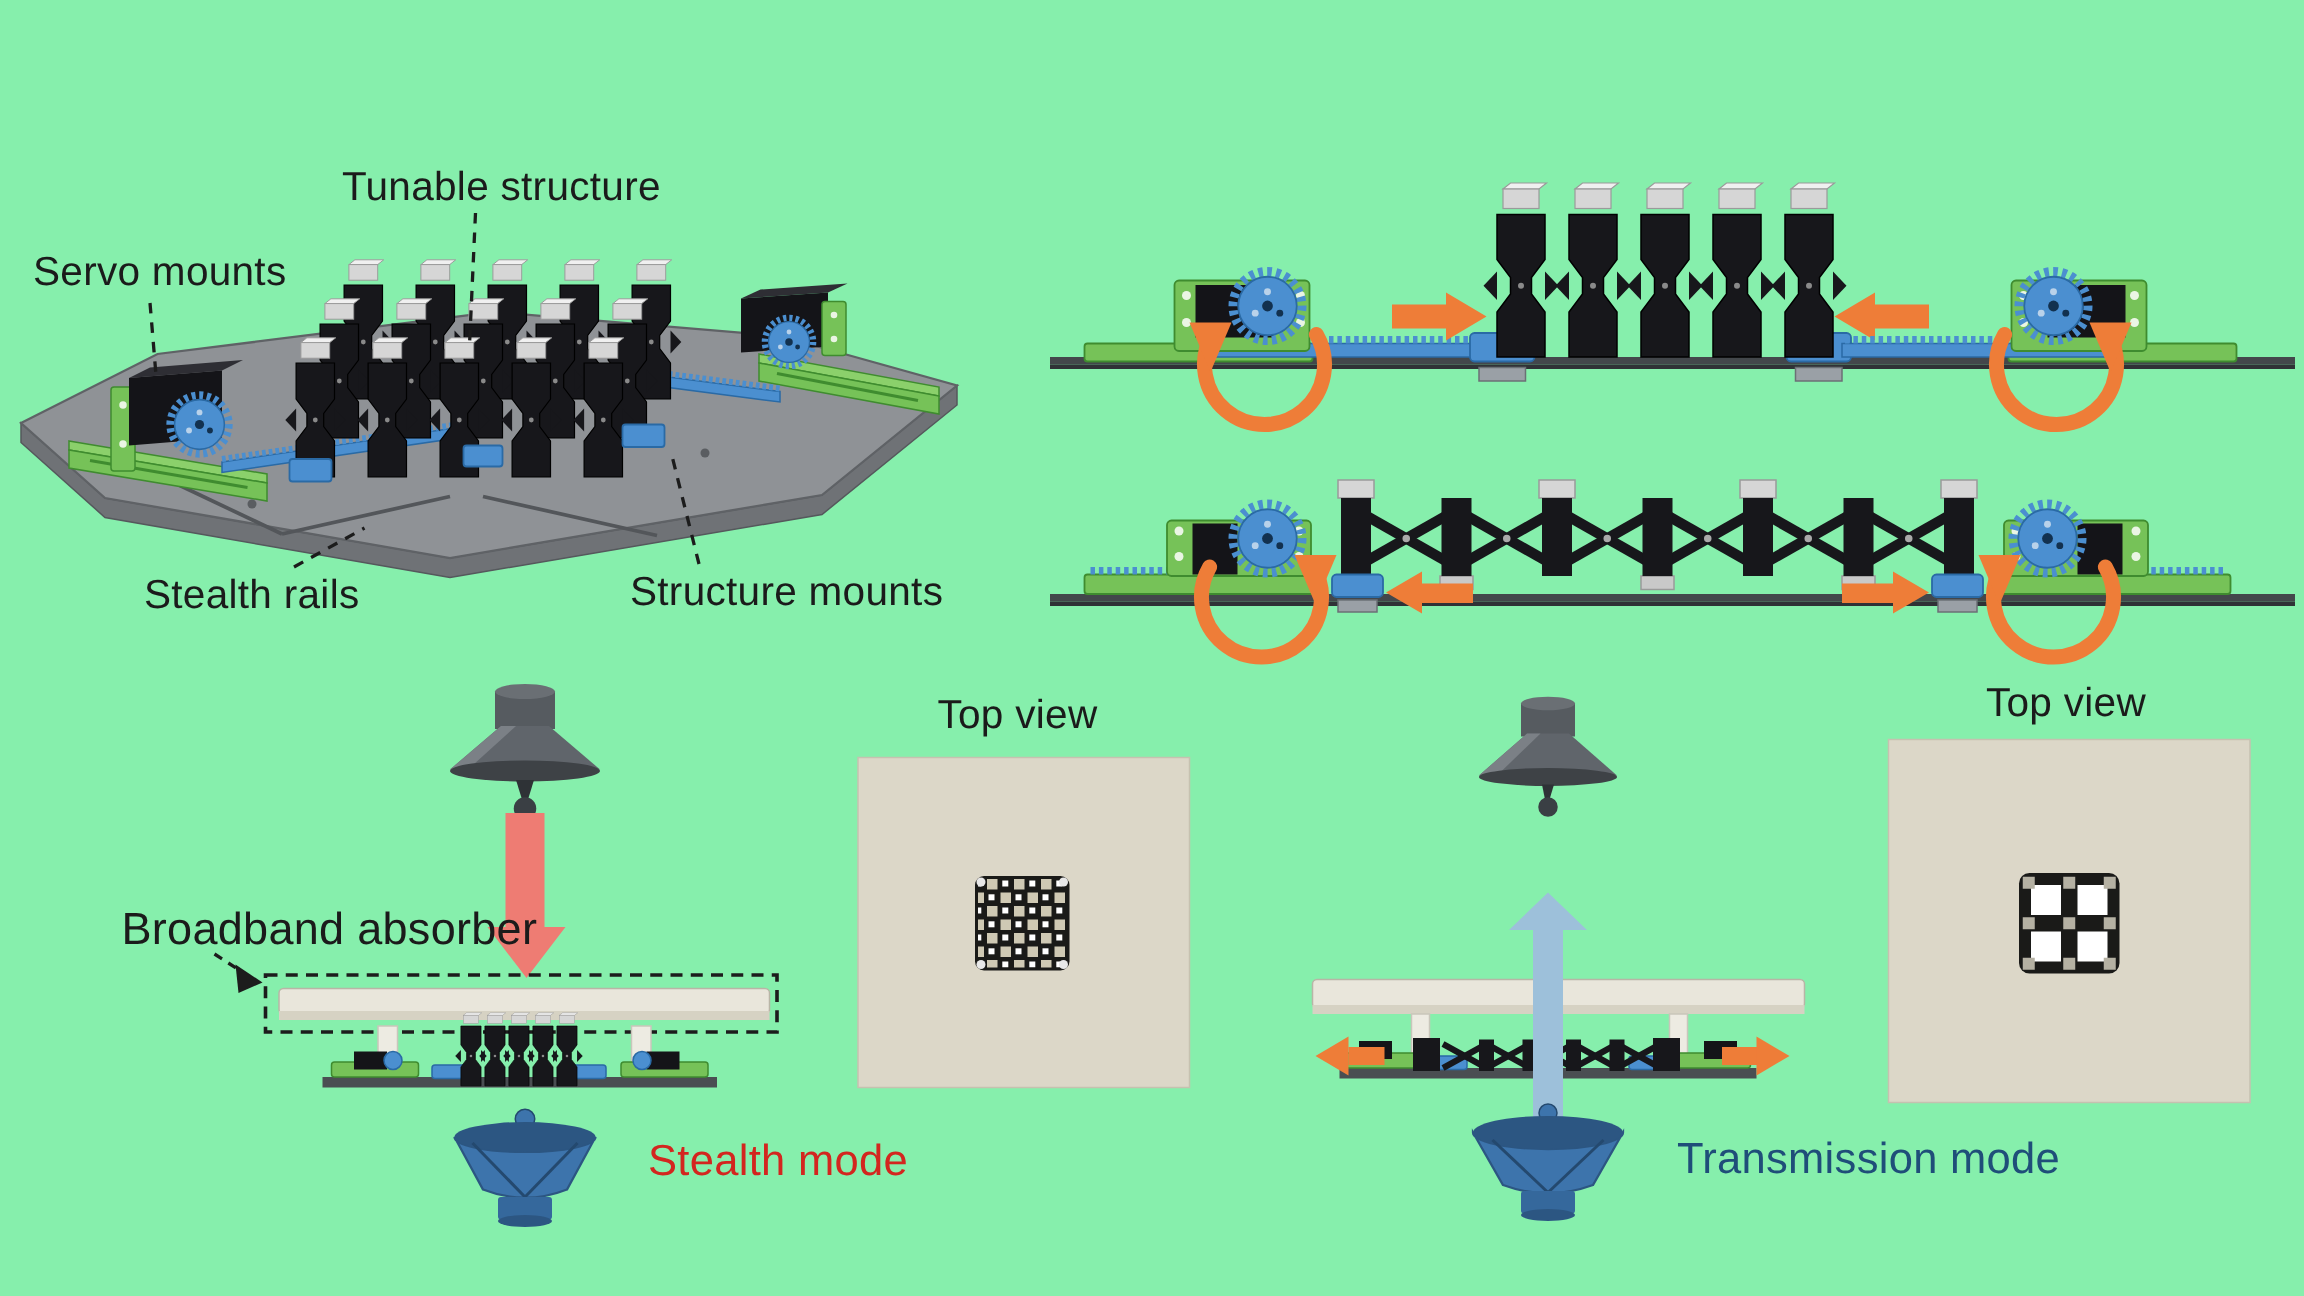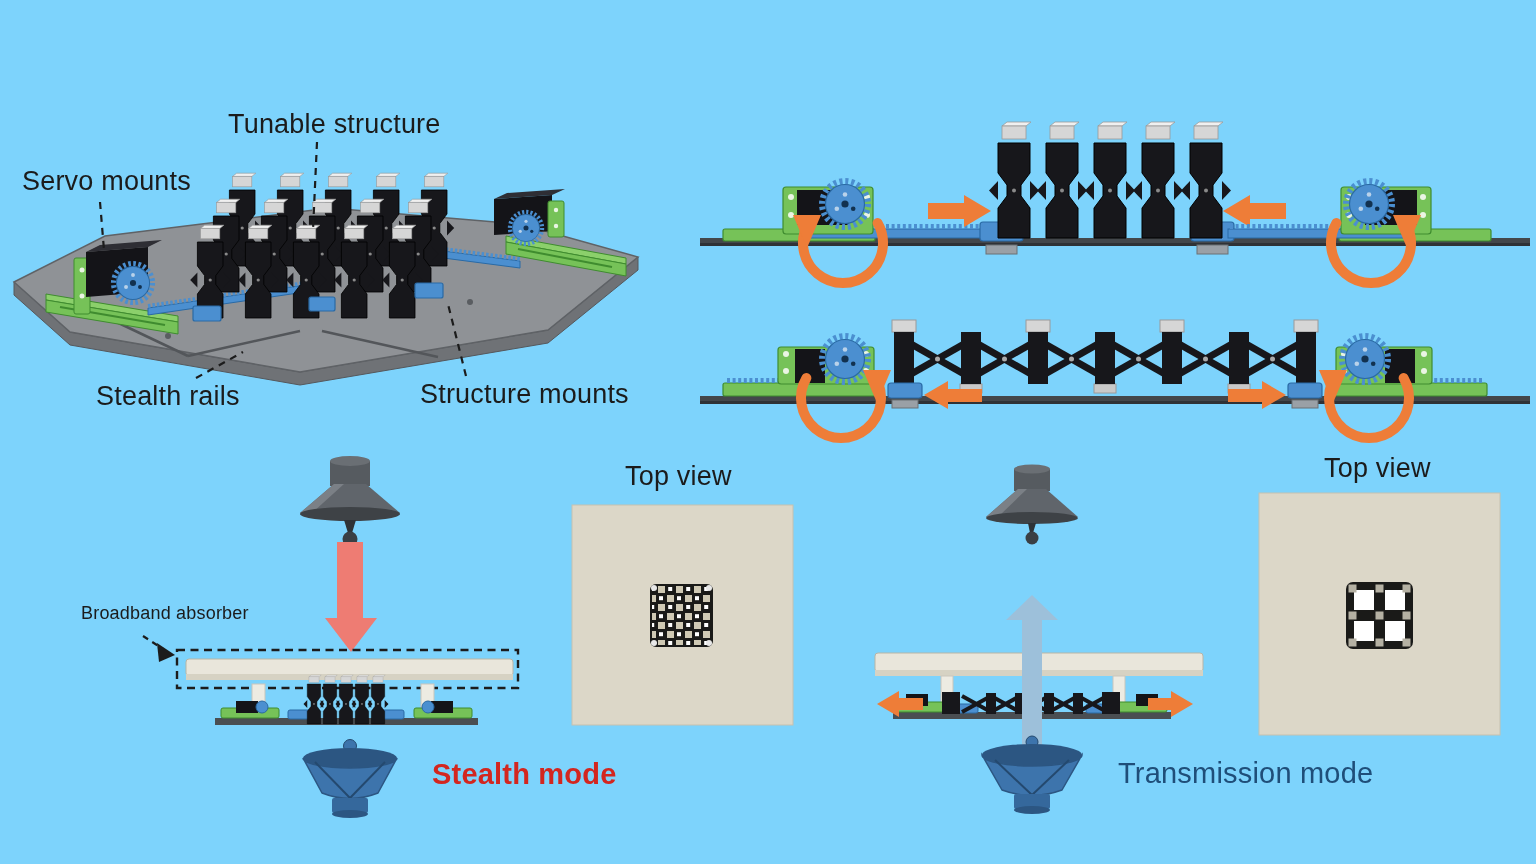--- a/index.html
+++ b/index.html
@@ -1,22 +1,22 @@
 <!DOCTYPE html>
 <html><head>
 <meta charset="utf-8">
 <style>
   html,body{margin:0;padding:0;background:#fff;}
-  .canvas{position:relative;width:1536px;height:864px;background:#7dd3fc;overflow:hidden;
+  .canvas{position:relative;width:1536px;height:864px;background:#86efac;overflow:hidden;
           font-family:"Liberation Sans", sans-serif;}
   .art{position:absolute;left:0;top:0;}
   .label{position:absolute;color:#1b1b1b;white-space:nowrap;font-size:27px;letter-spacing:0.2px;}
-  .label.small{font-size:18px;}
+  .label.small{font-size:30px;}
   .label.mode{font-size:29px;}
-  .label.red{color:#d3261f;font-weight:bold;}
+  .label.red{color:#d3261f;}
   .label.blue{color:#1f4e79;text-align:center;}
 </style>
 </head>
 <body>
 
 <div class="canvas">
 
 <svg class="art" width="1536" height="864" viewBox="0 0 1536 864">
 <defs>
   <pattern id="checker" width="18" height="18" patternUnits="userSpaceOnUse">

